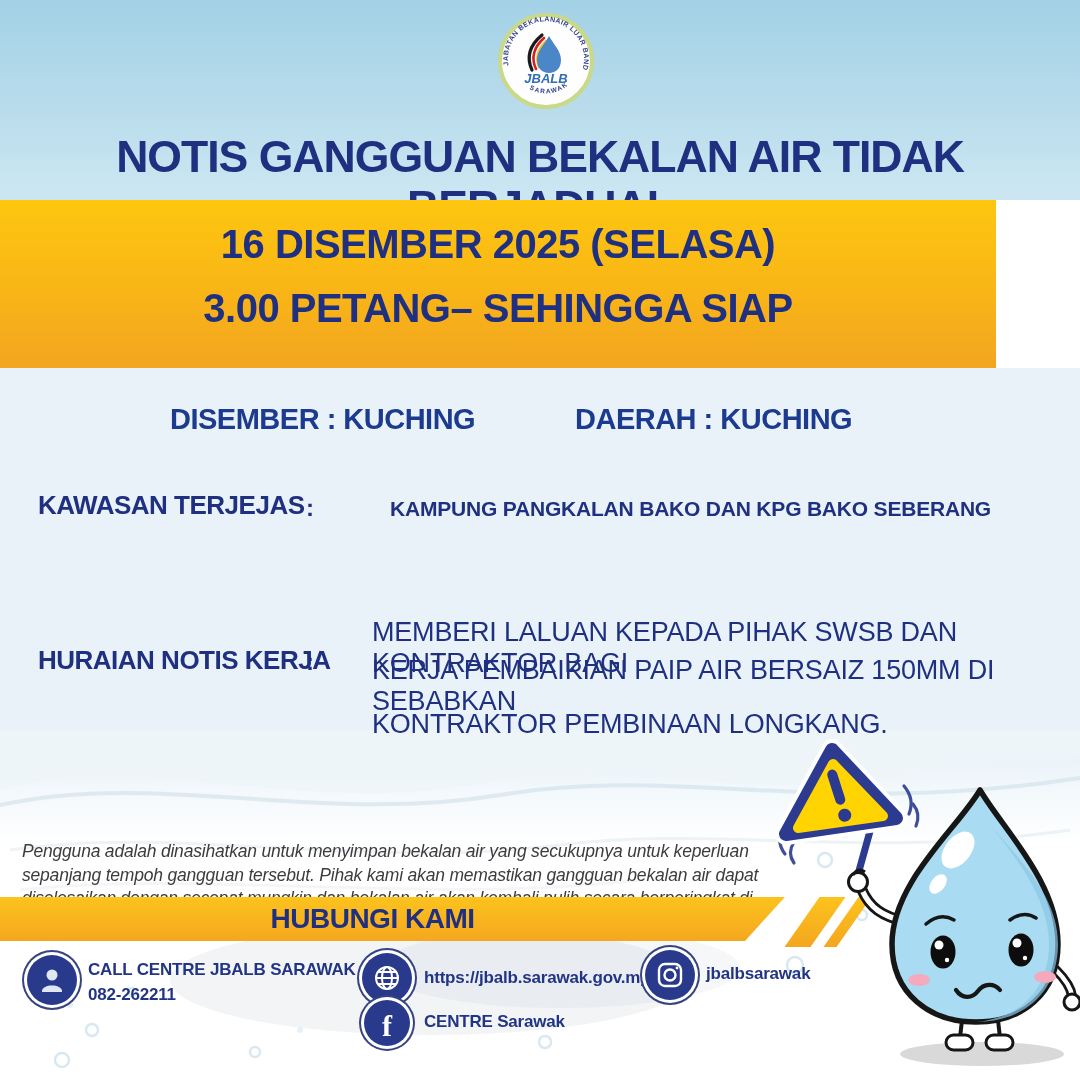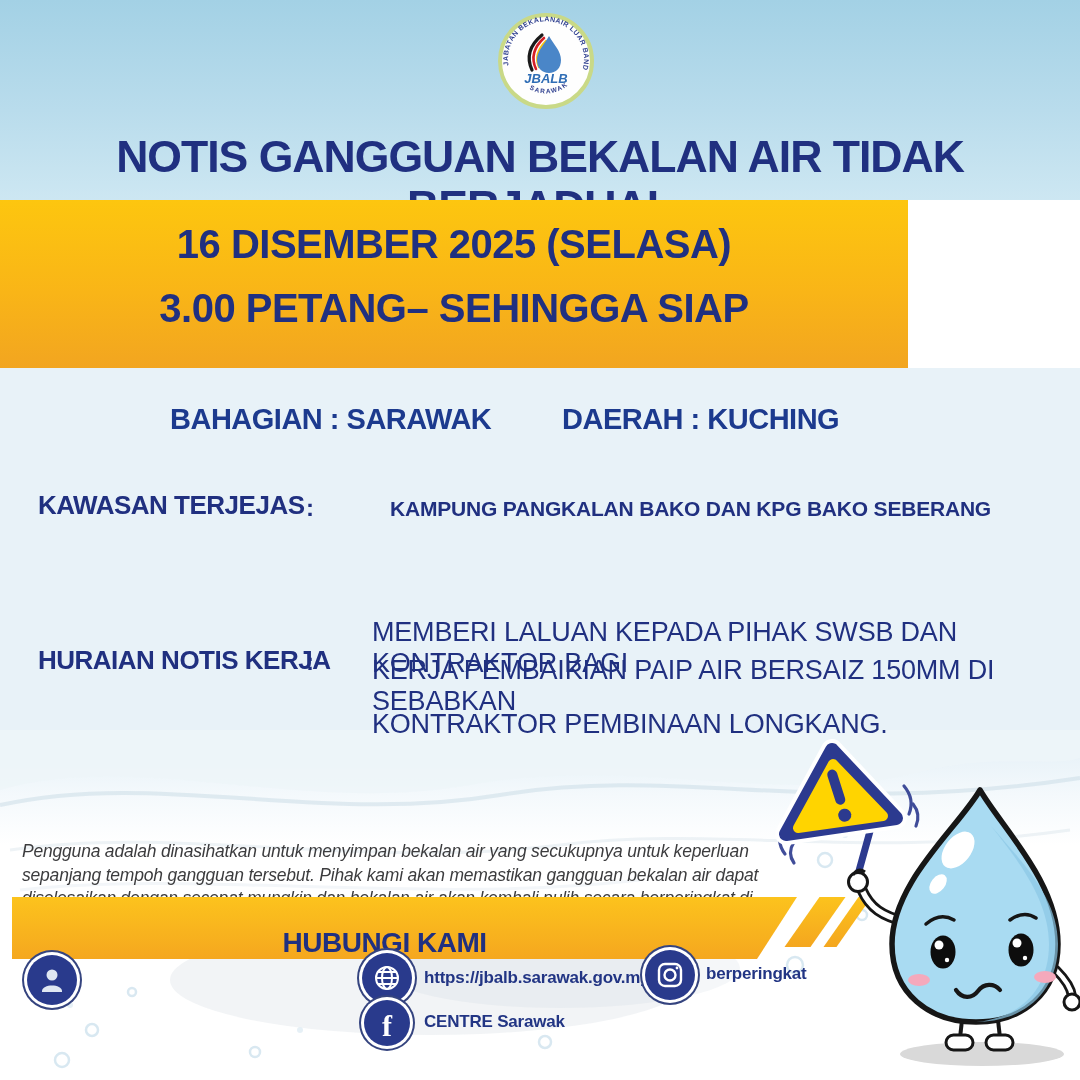--- a/index.html
+++ b/index.html
@@ -21,33 +21,33 @@
 
   
   .logo{position:absolute;top:12px;left:497px;width:98px;height:98px;z-index:2;}
 
   
   .page-title{position:absolute;top:132px;left:0;width:1080px;text-align:center;
     font-size:45px;line-height:50px;font-weight:bold;letter-spacing:-1px;
     color:var(--navy);z-index:2;transform:scaleX(0.99);}
 
   
-  .banner{position:absolute;top:200px;left:0;width:908px;height:168px;z-index:2;
+  .banner{position:absolute;top:200px;left:0;width:996px;height:168px;z-index:2;
     background:linear-gradient(180deg,#fdc60f 0%,#f9b517 55%,#f2a520 100%);
     display:flex;flex-direction:column;align-items:center;}
   .banner-line{font-size:40px;line-height:52px;font-weight:bold;color:var(--navy);
     letter-spacing:-0.5px;}
   .banner-line.l1{margin-top:18px;}
   .banner-line.l2{margin-top:12px;}
 
   
   .loc{position:absolute;top:402px;height:34px;font-size:29px;line-height:34px;
     font-weight:bold;color:#1c3a8e;letter-spacing:-0.5px;z-index:2;}
   .loc.bahagian{left:170px;}
-  .loc.daerah{left:562px;}
+  .loc.daerah{left:575px;}
 
   
   .detail-label{position:absolute;left:38px;font-size:26px;line-height:32px;
     font-weight:bold;color:var(--navy);letter-spacing:-0.5px;z-index:2;}
   .detail-colon{position:absolute;left:306px;font-size:24px;line-height:32px;
     font-weight:bold;color:var(--navy);z-index:2;}
   .kawasan-label{top:489px;}
   .kawasan-colon{top:492px;}
   .kawasan-value{position:absolute;left:390px;top:494px;font-size:21px;line-height:30px;
     font-weight:bold;color:var(--navy);letter-spacing:-0.2px;z-index:2;}
@@ -56,24 +56,24 @@
   .huraian-lines{position:absolute;left:372px;top:629px;z-index:2;}
   .huraian-line{height:38px;display:flex;align-items:center;font-size:27px;
     font-weight:normal;color:var(--navy);letter-spacing:-0.2px;}
 
   
   .advisory{position:absolute;left:22px;top:796px;width:800px;z-index:2;
     font-size:17.5px;line-height:23.5px;font-style:italic;color:#3c3c3e;
     letter-spacing:-0.2px;white-space:pre-line;font-weight:500;margin-top:44px;}
 
   
-  .hubungi-bar{position:absolute;left:12px;top:897px;width:785px;height:62px;z-index:3;
+  .hubungi-bar{position:absolute;left:0;top:897px;width:785px;height:44px;z-index:3;
     background:linear-gradient(180deg,#fcc31d 0%,#f5a71f 100%);
     clip-path:polygon(0 0,100% 0,calc(100% - 40px) 100%,0 100%);
-    display:flex;align-items:flex-end;justify-content:center;}
+    display:flex;align-items:center;justify-content:center;}
   .hubungi-heading{font-size:28px;font-weight:bold;color:var(--navy);
     letter-spacing:-0.5px;padding-right:40px;}
   .stripe{position:absolute;top:897px;height:50px;z-index:3;
     background:linear-gradient(180deg,#fcc31d 0%,#f4a61f 100%);
     transform:skewX(-35deg);}
   .stripe.s1{left:802px;width:26px;}
   .stripe.s2{left:841px;width:13px;}
 
   
   .contact-icon{position:absolute;width:50px;height:50px;border-radius:50%;
@@ -153,21 +153,21 @@
     <text x="49" y="71" text-anchor="middle" font-size="13" font-weight="bold" font-style="italic" fill="#2f6db5" font-family="Liberation Sans, sans-serif">JBALB</text>
   </svg>
 
   <div class="page-title">NOTIS GANGGUAN BEKALAN AIR TIDAK BERJADUAL</div>
 
   <div class="banner">
     <div class="banner-line l1">16 DISEMBER 2025 (SELASA)</div>
     <div class="banner-line l2">3.00 PETANG– SEHINGGA SIAP</div>
   </div>
 
-  <div class="loc bahagian">BAHAGIAN : SARAWAK</div>
+  <div class="loc bahagian">DISEMBER : KUCHING</div>
   <div class="loc daerah">DAERAH : KUCHING</div>
 
   <div class="detail-label kawasan-label">KAWASAN TERJEJAS</div>
   <div class="detail-colon kawasan-colon">:</div>
   <div class="kawasan-value">KAMPUNG PANGKALAN BAKO DAN KPG BAKO SEBERANG</div>
 
   <div class="detail-label huraian-label">HURAIAN NOTIS KERJA</div>
   <div class="detail-colon huraian-colon">:</div>
   <div class="huraian-lines">
     <div class="huraian-line">MEMBERI LALUAN KEPADA PIHAK SWSB DAN KONTRAKTOR BAGI</div>
@@ -184,20 +184,24 @@
     <span class="hubungi-heading">HUBUNGI KAMI</span>
   </div>
   <div class="stripe s1"></div>
   <div class="stripe s2"></div>
 
   <div class="contact-icon ci-call">
     <svg width="30" height="30" viewBox="0 0 30 30" xmlns="http://www.w3.org/2000/svg">
       <circle cx="15" cy="10" r="5.5" fill="#dfe7f2"></circle>
       <path d="M5,26 C5,18.5 25,18.5 25,26 L25,27 L5,27 Z" fill="#dfe7f2"></path>
     </svg>
+  </div>
+  <div class="contact-text ct-call">
+    <div>CALL CENTRE JBALB SARAWAK</div>
+    <div>082-262211</div>
   </div>
 
   <div class="contact-icon ci-web">
     <svg width="32" height="32" viewBox="0 0 32 32" xmlns="http://www.w3.org/2000/svg" fill="none" stroke="#ffffff" stroke-width="2">
       <circle cx="16" cy="16" r="11"></circle>
       <ellipse cx="16" cy="16" rx="5" ry="11"></ellipse>
       <line x1="5" y1="16" x2="27" y2="16"></line>
       <line x1="6.5" y1="10" x2="25.5" y2="10"></line>
       <line x1="6.5" y1="22" x2="25.5" y2="22"></line>
     </svg>
@@ -209,21 +213,21 @@
   </div>
   <div class="contact-text ct-fb">CENTRE Sarawak</div>
 
   <div class="contact-icon ci-ig">
     <svg width="28" height="28" viewBox="0 0 28 28" xmlns="http://www.w3.org/2000/svg" fill="none" stroke="#ffffff" stroke-width="2.4">
       <rect x="3" y="3" width="22" height="22" rx="6"></rect>
       <circle cx="14" cy="14" r="5.5"></circle>
       <circle cx="21" cy="7" r="1.4" fill="#ffffff" stroke="none"></circle>
     </svg>
   </div>
-  <div class="contact-text ct-ig">berperingkat</div>
+  <div class="contact-text ct-ig">jbalbsarawak</div>
 
   <svg class="mascot" viewBox="0 0 310 348" xmlns="http://www.w3.org/2000/svg">
 
     <ellipse cx="212" cy="322" rx="82" ry="12" fill="#d9d9d9"></ellipse>
 
     <g fill="none" stroke="#2c3a8f" stroke-width="3.2" stroke-linecap="round" opacity="0.9">
       <path d="M14,94 q-9,15 1,28"></path>
       <path d="M24,110 q-7,11 0,21"></path>
       <path d="M134,54 q11,13 5,28"></path>
       <path d="M143,72 q8,10 3,22"></path>

